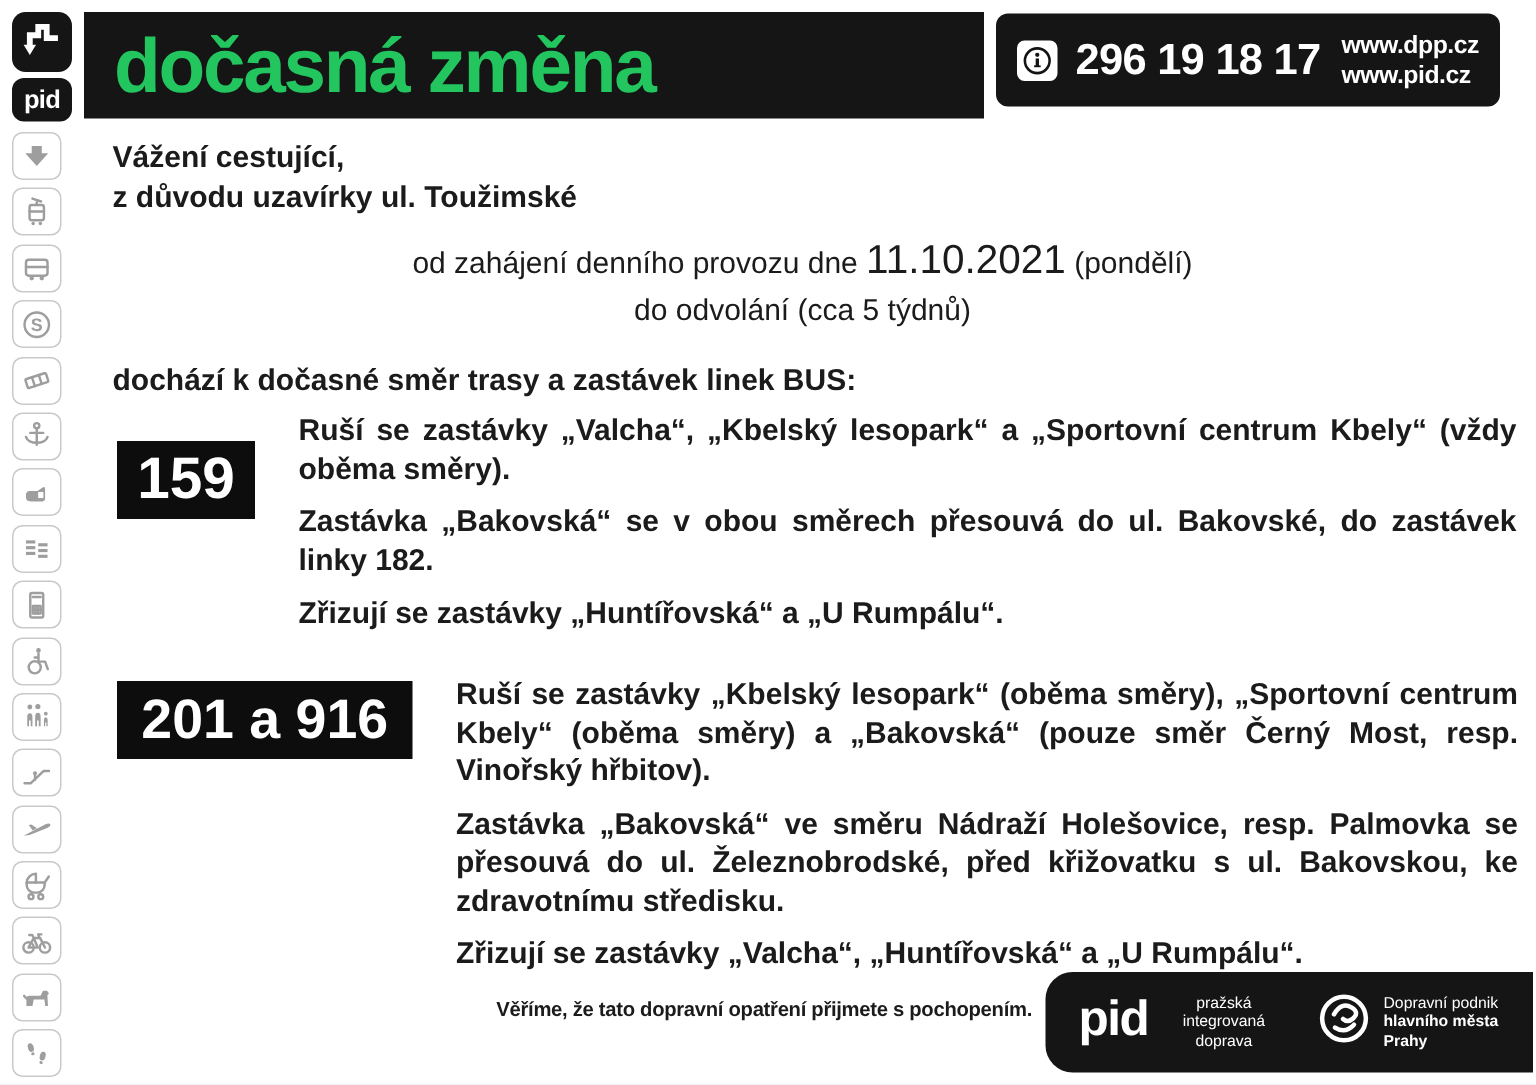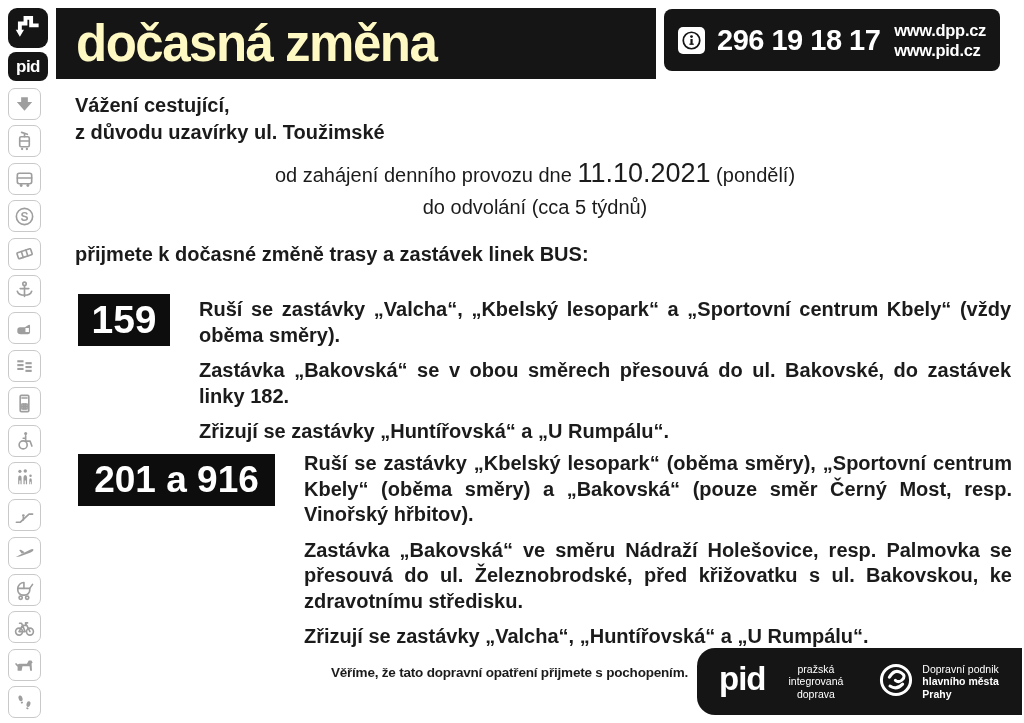--- a/index.html
+++ b/index.html
@@ -13,21 +13,21 @@
   .tile { position:absolute; background:#151515; border-radius:9px;
           display:flex; align-items:center; justify-content:center; }
   .tile-detour { left:8px; top:8px; width:40px; height:40px; }
   .tile-pid { left:8px; top:52px; width:40px; height:29px; border-radius:8px; }
   .tile-pid span { color:#fff; font-weight:bold; font-size:17px; letter-spacing:-.5px; }
   .title-bar {
     position:absolute; left:56px; top:8px; width:600px; height:71px;
     background:#151515; display:flex; align-items:center;
   }
   .title-bar h1 {
-    color:#fef9c3; font-size:51px; font-weight:bold; letter-spacing:-1.5px;
+    color:#22c55e; font-size:51px; font-weight:bold; letter-spacing:-1.5px;
     padding-left:20px; white-space:nowrap;
   }
   .info-box {
     position:absolute; left:664px; top:9px; width:336px; height:62px;
     background:#151515; border-radius:8px; display:flex; align-items:center;
     padding:0 14px 0 14px; gap:12px;
   }
   .info-icon-sq { width:27px; height:27px; background:#fff; border-radius:5px;
     display:flex; align-items:center; justify-content:center; flex:0 0 auto; }
   .info-phone { color:#fff; font-size:29px; font-weight:bold; letter-spacing:-.5px; white-space:nowrap; }
@@ -49,21 +49,21 @@
   .center-1 .big-date { font-size:27px; }
   .center-2 { top:196px; font-size:20px; }
   .change-line { position:absolute; left:75px; top:243px; font-size:20px; font-weight:bold; }
   .line-badge {
     position:absolute; background:#0d0d0d; color:#fff; font-weight:bold;
     display:flex; align-items:center; justify-content:center; letter-spacing:0;
   }
   .badge-159 { left:78px; top:294px; width:92px; height:52px; font-size:39px; }
   .badge-201 { left:78px; top:454px; width:197px; height:52px; font-size:37px; }
   .line-paras { position:absolute; font-size:20px; font-weight:bold; line-height:25.5px; text-align:justify; }
-  .paras-159 { left:199px; top:297px; width:812px; }
+  .paras-159 { left:199px; top:275px; width:812px; }
   .paras-201 { left:304px; top:451px; width:708px; }
   .line-paras p { margin-bottom:10px; }
   
   .footer-note {
     position:absolute; left:75px; top:665px; width:613px; text-align:right;
     font-size:13.5px; font-weight:bold; letter-spacing:-.2px;
   }
   .footer-box {
     position:absolute; right:2px; top:648px; width:325px; height:67px;
     background:#151515; border-radius:18px 0 0 18px;
@@ -257,21 +257,21 @@
     <div>z důvodu uzavírky ul. Toužimské</div>
   </div>
 
   <div class="center-line center-1">
     <span>od zahájení denního provozu dne</span>
     <span class="big-date">11.10.2021</span>
     <span>(pondělí)</span>
   </div>
   <div class="center-line center-2">do odvolání (cca 5 týdnů)</div>
 
-  <div class="change-line">přijmete k dočasné změně trasy a zastávek linek BUS:</div>
+  <div class="change-line">dochází k dočasné směr trasy a zastávek linek BUS:</div>
 
   <div class="line-badge badge-159">159</div>
   <div class="line-paras paras-159">
     <p>Ruší se zastávky „Valcha“, „Kbelský lesopark“ a „Sportovní centrum Kbely“ (vždy oběma směry).</p>
     <p>Zastávka „Bakovská“ se v obou směrech přesouvá do ul. Bakovské, do zastávek linky 182.</p>
     <p>Zřizují se zastávky „Huntířovská“ a „U Rumpálu“.</p>
   </div>
 
   <div class="line-badge badge-201">201 a 916</div>
   <div class="line-paras paras-201">

